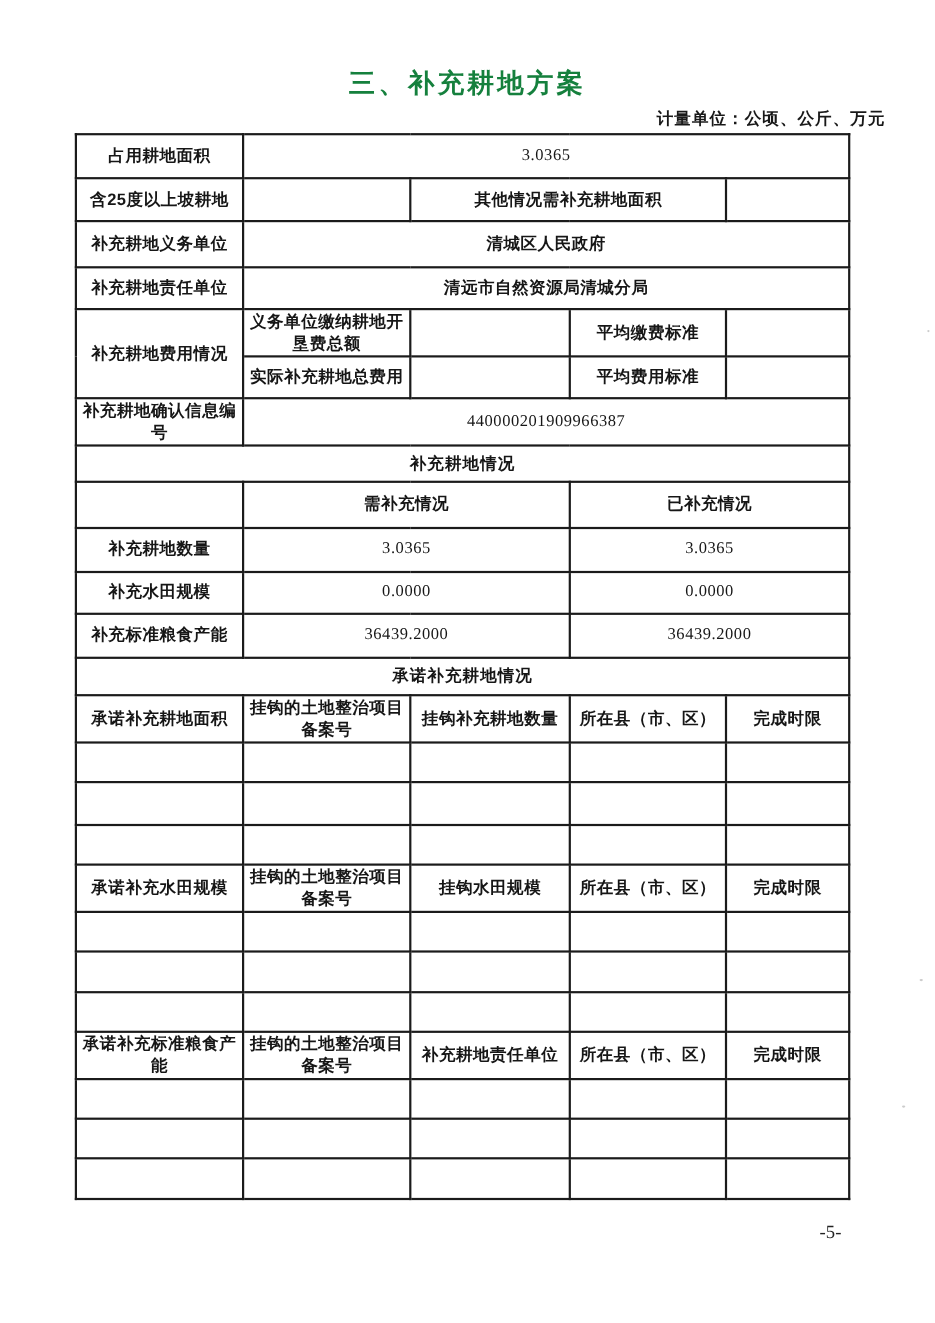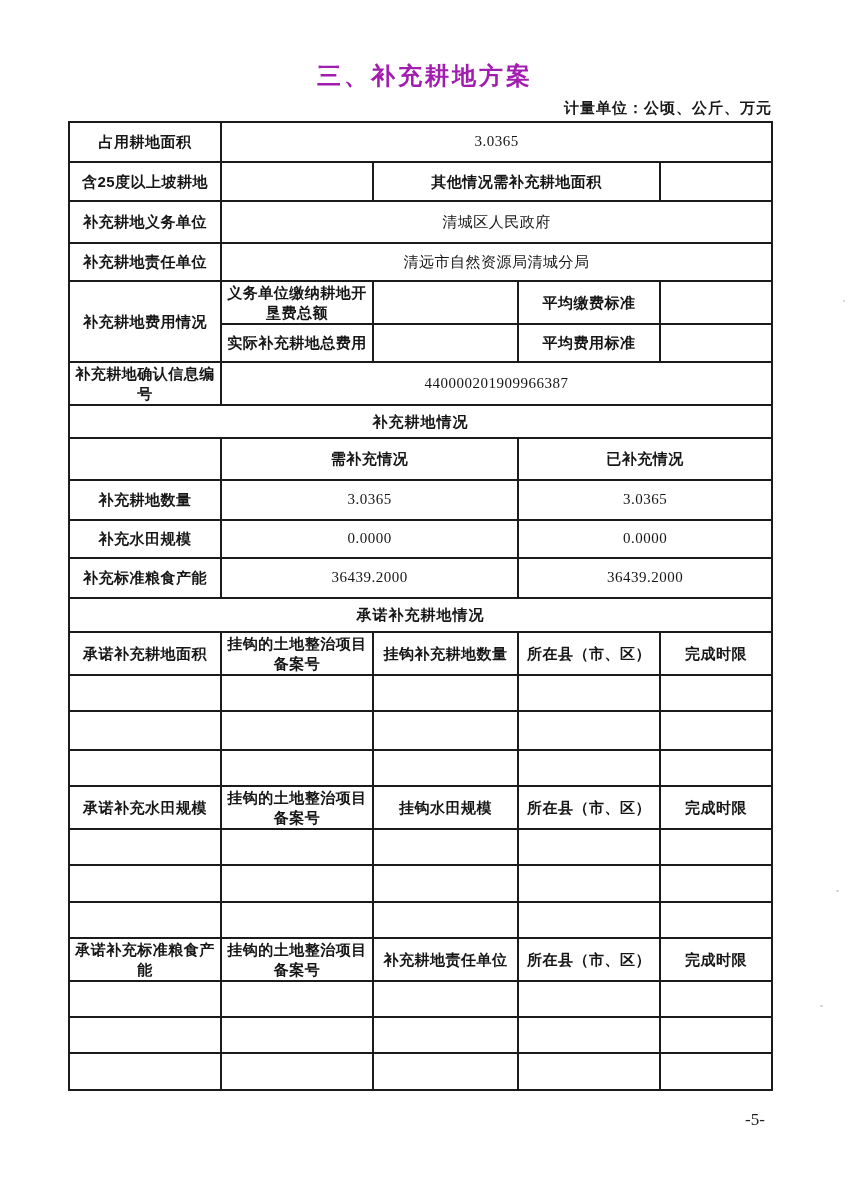--- a/index.html
+++ b/index.html
@@ -17,32 +17,33 @@
   }
   .page-title {
     position: absolute;
     top: 60px;
     left: 0;
     width: 850px;
     text-align: center;
     font-size: 24px;
     font-weight: bold;
     letter-spacing: 3px;
-    color: #a21caf;
+    color: #15803d;
   }
   .unit-note {
     position: absolute;
     top: 99px;
     left: 0;
     width: 772px;
     text-align: right;
     font-size: 15px;
     font-weight: bold;
     letter-spacing: 1px;
     color: #181818;
+    padding-left: 33px;
   }
   table.form-table {
     position: absolute;
     top: 121px;
     left: 68px;
     width: 703px;
     border-collapse: collapse;
     table-layout: fixed;
   }
   table.form-table td {
@@ -50,21 +51,21 @@
     font-size: 15px;
     padding: 1px 3px;
     text-align: center;
     vertical-align: middle;
     line-height: 1.3;
     overflow: hidden;
   }
   td.lab { font-weight: bold; letter-spacing: 0.5px; }
   td.sec { font-weight: bold; letter-spacing: 1px; }
   td.labL {
-    font-weight: normal;
+    font-weight: bold;
     text-align: left;
     padding-left: 5px;
     letter-spacing: 0.5px;
   }
   td.num {
     font-family: "Liberation Serif", serif;
     font-size: 16px;
     letter-spacing: 0.5px;
   }
   .page-number {

